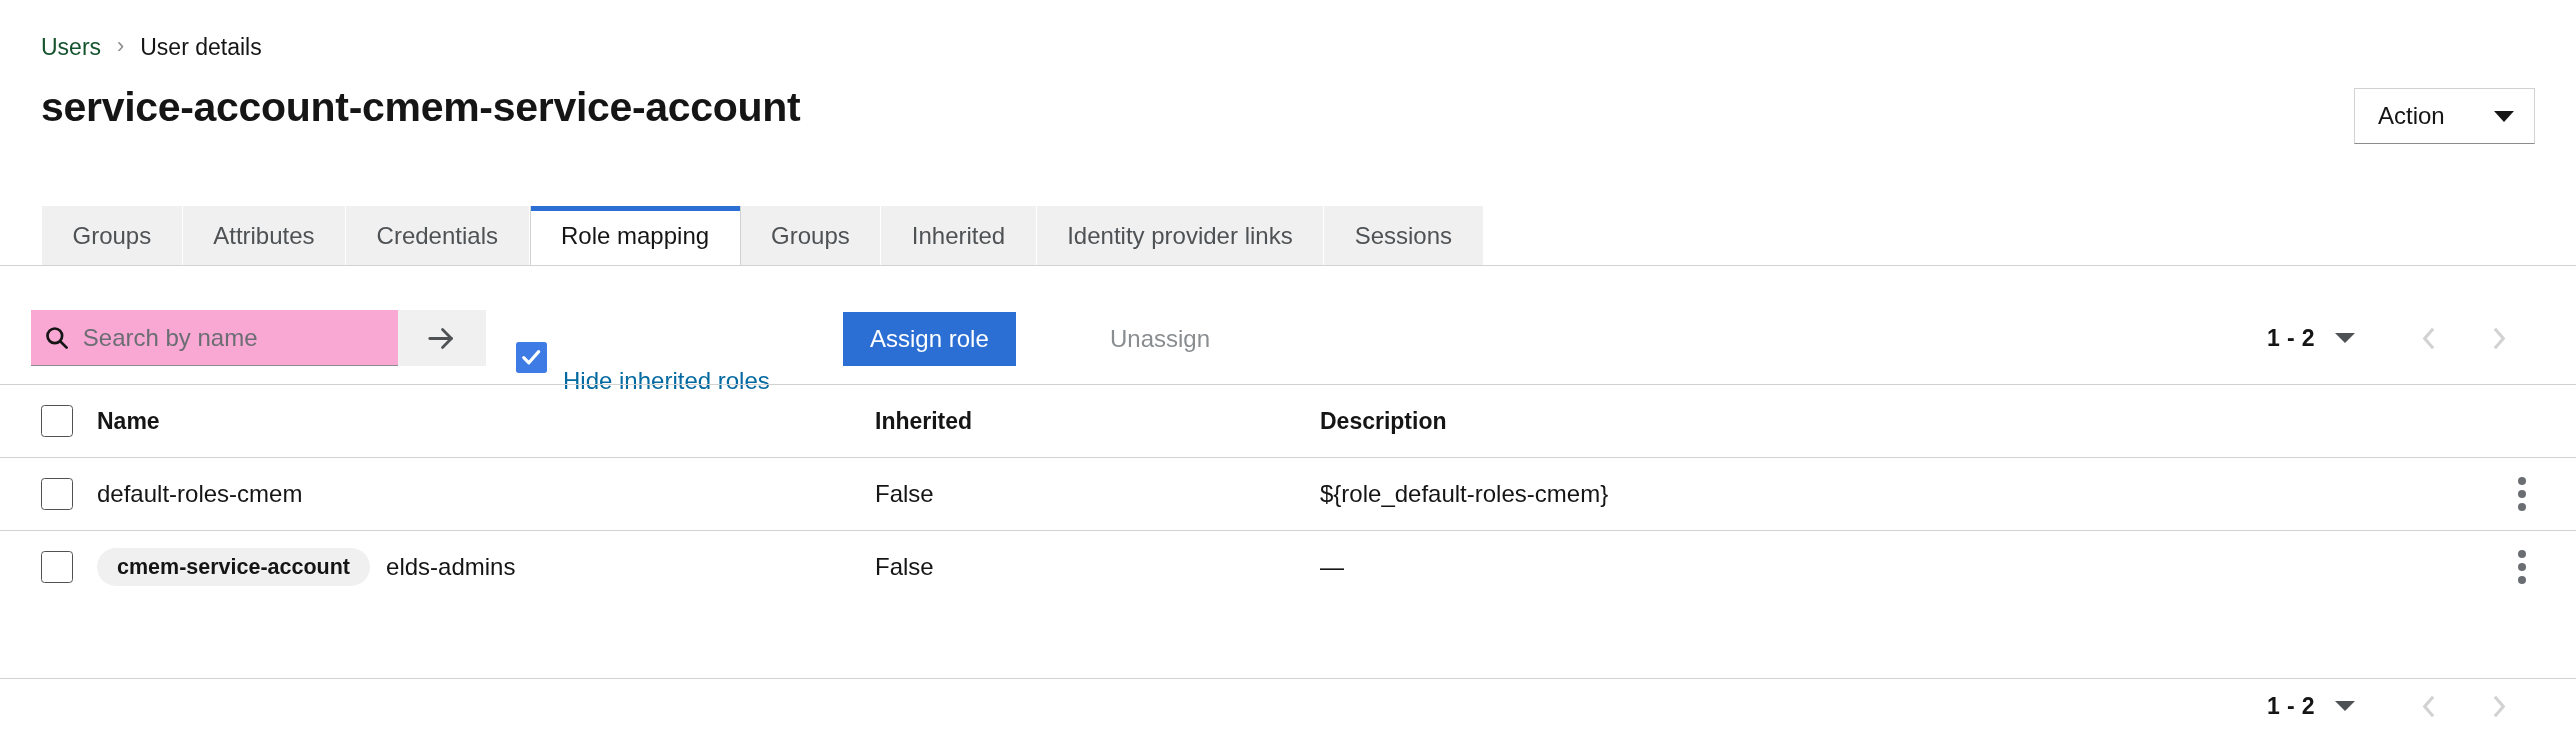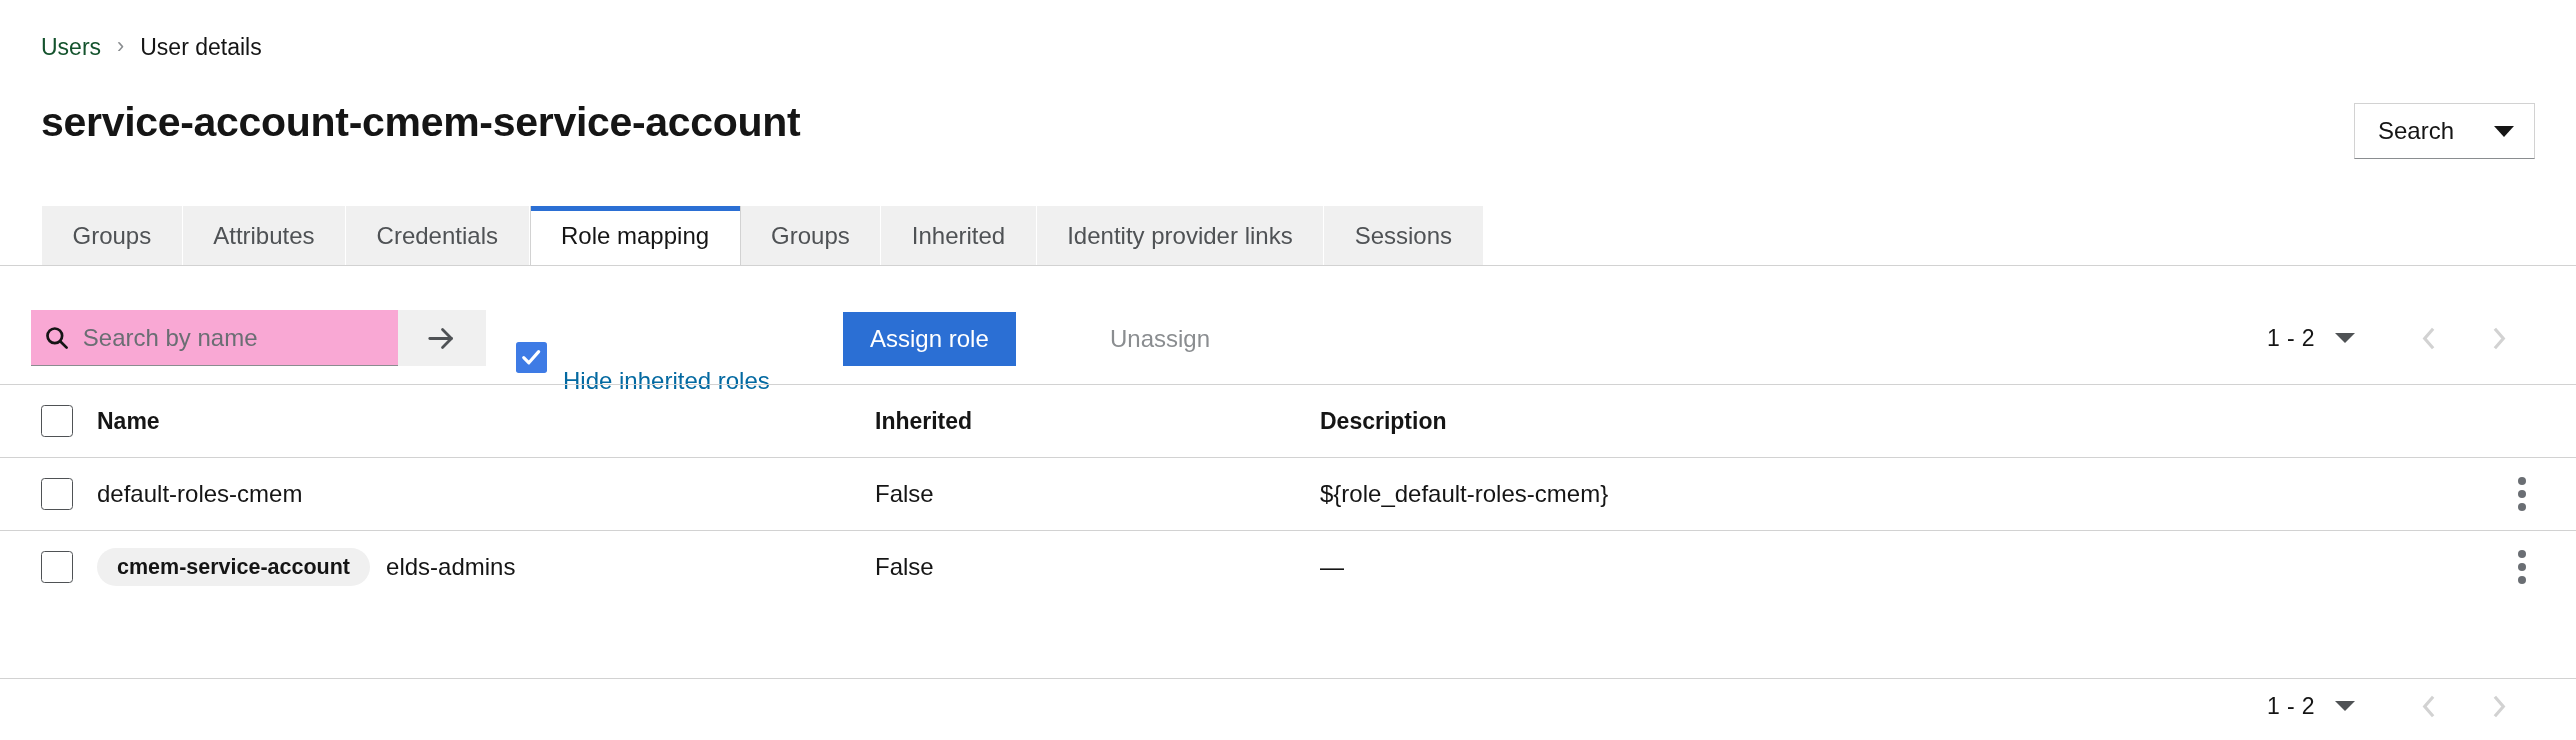--- a/index.html
+++ b/index.html
@@ -44,21 +44,21 @@
     transform: translateY(-0.9px);
   }
   .crumb-current {
     color: #151515;
   }
 
   
   .title-row {
     position: absolute;
     left: 0;
-    top: 96px;
+    top: 81px;
     width: 2576px;
     height: 72px;
   }
   .page-title {
     position: absolute;
     left: 41px;
     top: 0;
     font-size: 41px;
     line-height: 52px;
     font-weight: 700;
@@ -248,20 +248,21 @@
     cursor: default;
     display: flex;
     align-items: center;
   }
 
   
   .pagination {
     display: flex;
     align-items: center;
     gap: 4px;
+    font-weight: bold;
   }
   .pagination .range {
     font-size: 23px;
     color: #151515;
     white-space: nowrap;
     letter-spacing: 0.4px;
   }
   .pagination .range-caret {
     margin-left: 16px;
     width: 0; height: 0;
@@ -394,21 +395,21 @@
 
   <div class="breadcrumb">
     <span class="crumb-link">Users</span>
     <span class="crumb-sep">›</span>
     <span class="crumb-current">User details</span>
   </div>
 
   <div class="title-row">
     <div class="page-title">service-account-cmem-service-account</div>
     <div class="action-btn">
-      <span>Search</span>
+      <span>Action</span>
       <span class="caret"></span>
     </div>
   </div>
 
   <div class="tabs">
     <div class="tab">
         <span>Groups</span>
       </div>
     <div class="tab">
         <span>Attributes</span>

